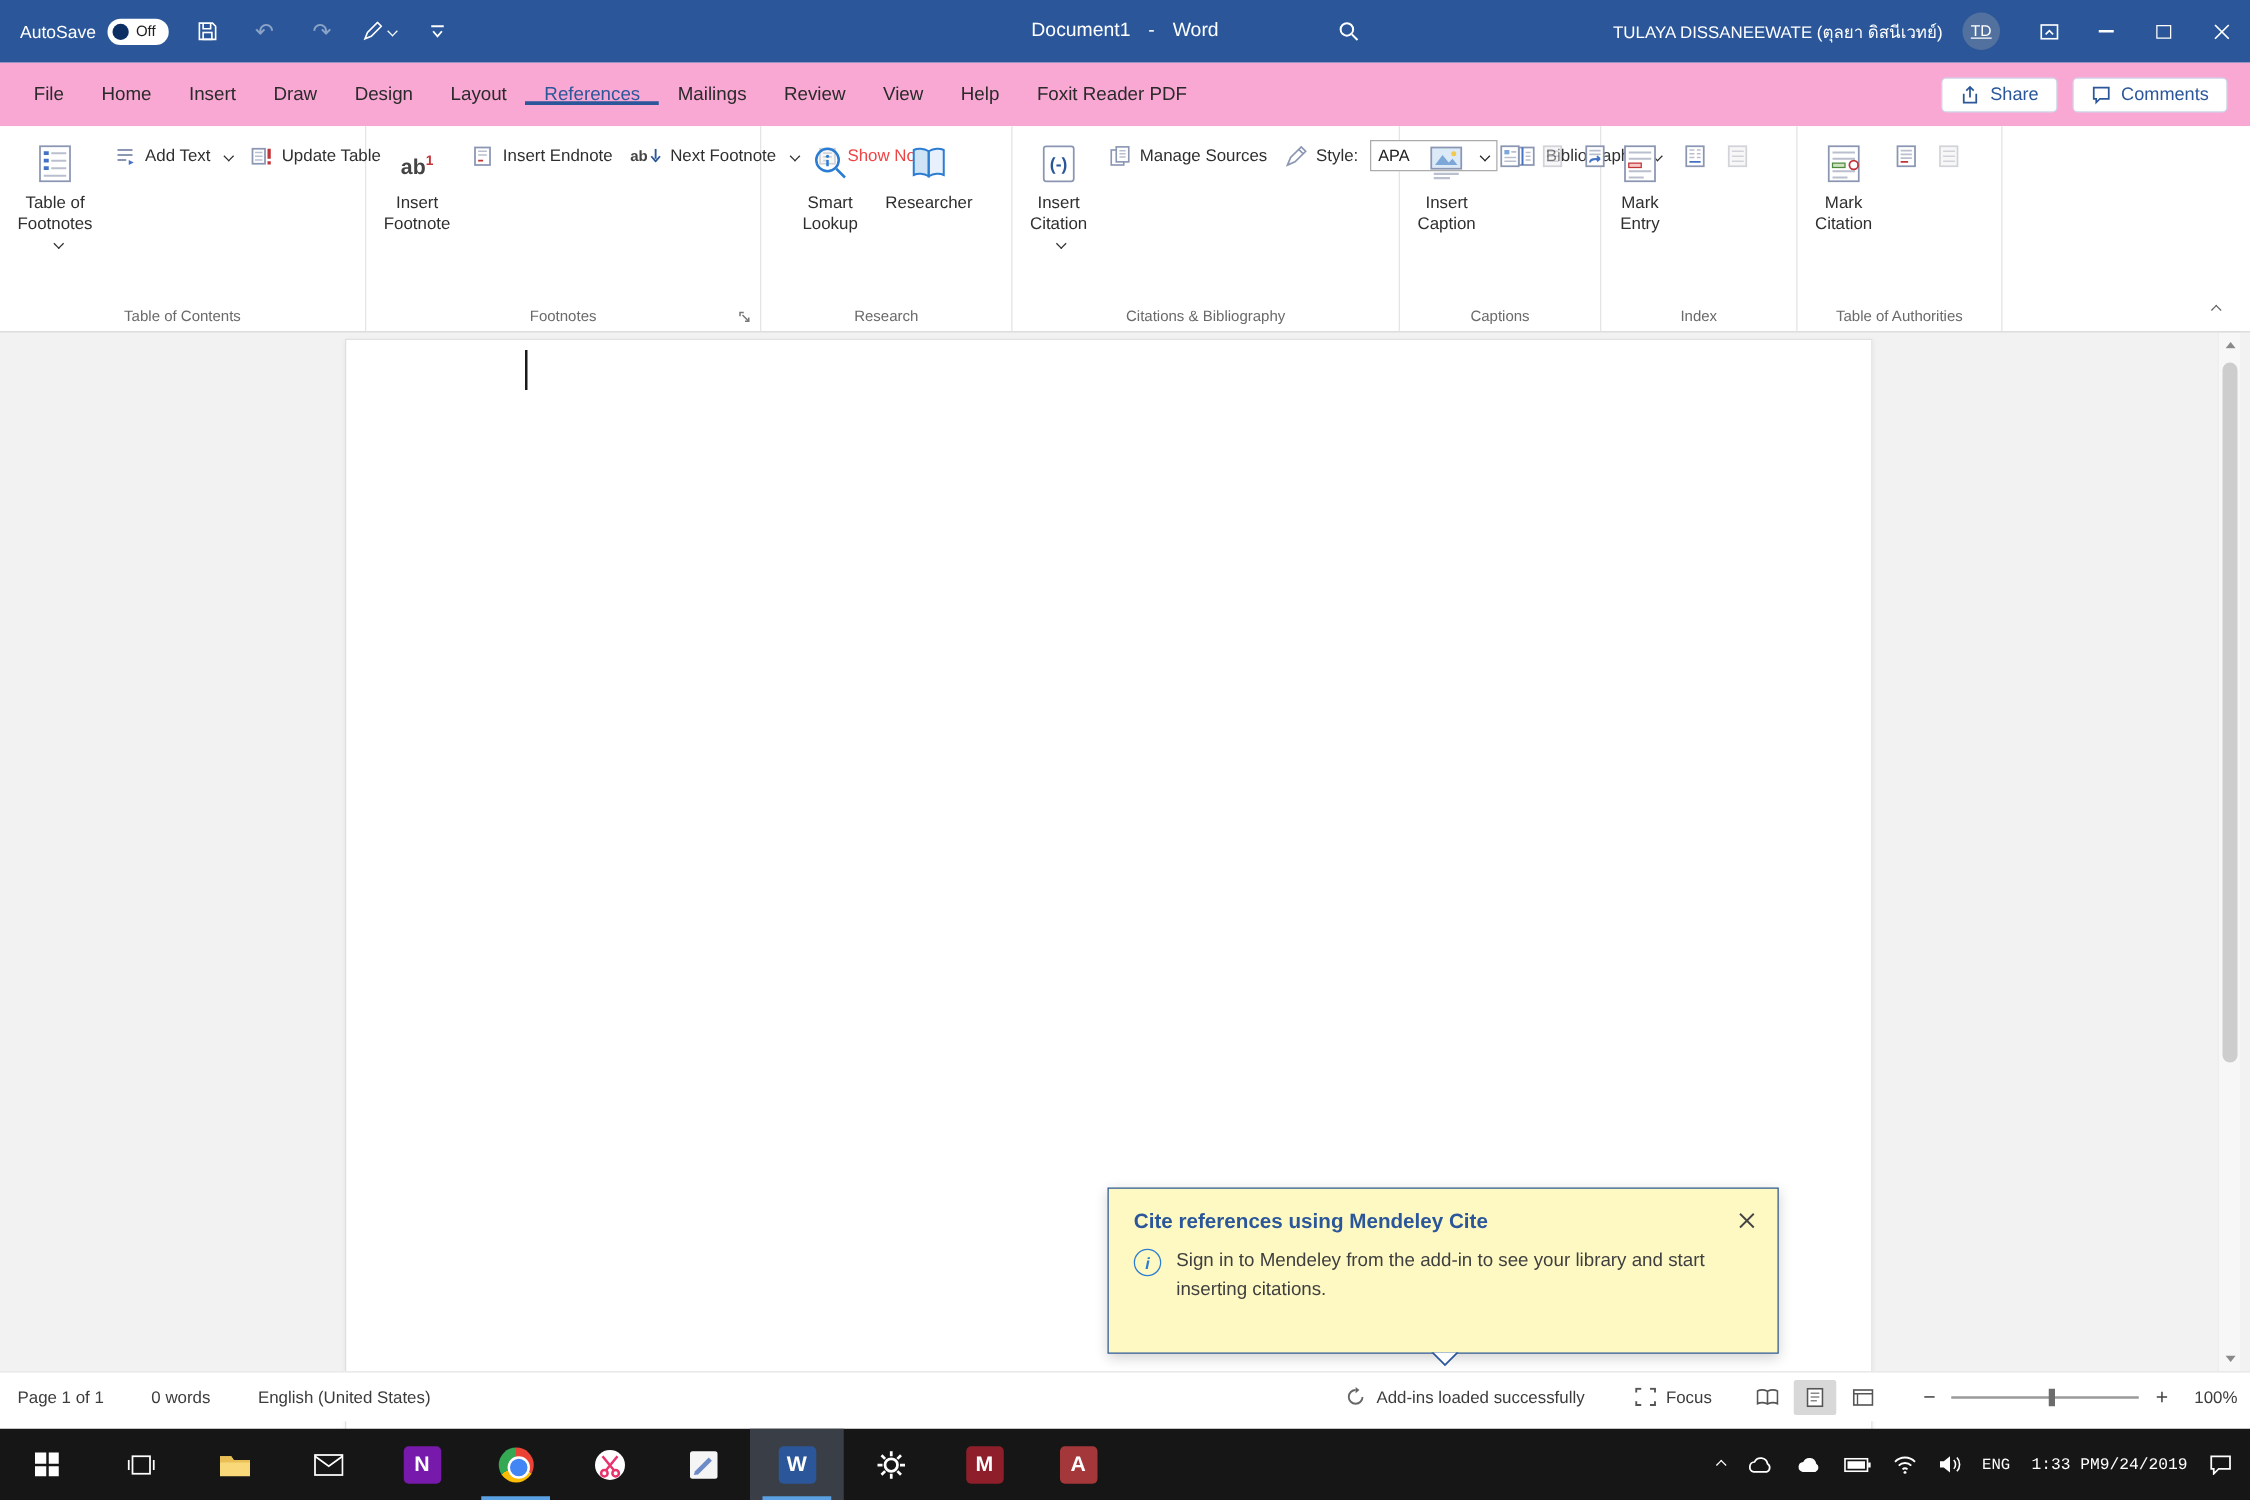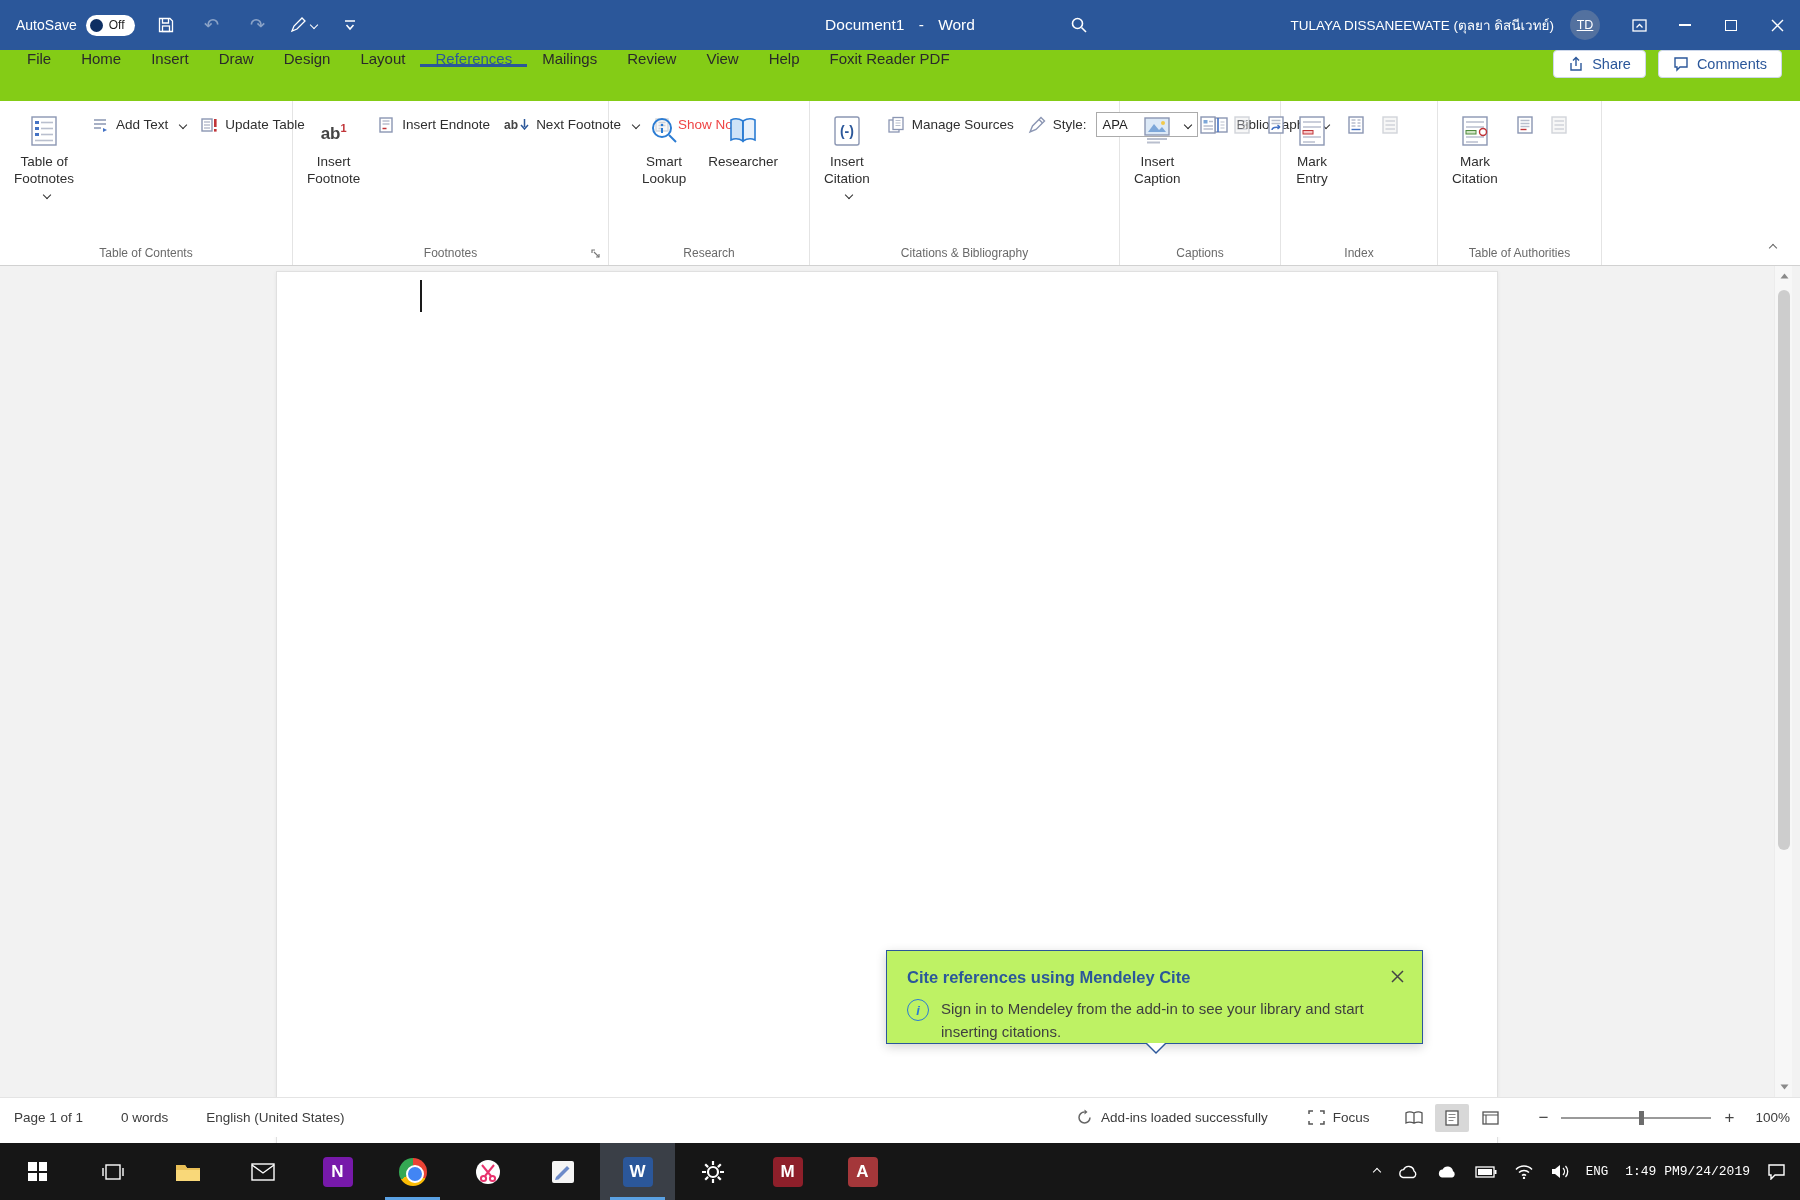--- a/index.html
+++ b/index.html
@@ -22,21 +22,21 @@
   .tb-avatar {width:30px;height:30px;border-radius:50%;background:#53719f;display:flex;align-items:center;justify-content:center;font-size:12.5px;margin-right:16px;text-decoration:underline;}
   .winbtn {width:46px;height:50px;display:flex;align-items:center;justify-content:center;}
   .min-glyph {width:12px;height:2px;background:#fff;}
   .max-glyph {width:12px;height:11px;border:1.6px solid #fff;}
 
   .chev {display:inline-block;width:6px;height:6px;border-right:1.5px solid currentColor;border-bottom:1.5px solid currentColor;transform:rotate(45deg);margin-left:5px;vertical-align:2px;}
   .chev.up {transform:rotate(-135deg);vertical-align:-2px;}
   .chev.white {border-color:#fff;}
 
   
-  .menubar {position:absolute;left:0;top:50px;width:100%;height:51px;background:#84cc16;display:flex;align-items:flex-start;}
+  .menubar {position:absolute;left:0;top:50px;width:100%;height:51px;background:#f9a8d4;display:flex;align-items:center;}
   .tabs {display:flex;align-items:stretch;padding-left:12px;}
   .tab {display:flex;align-items:center;padding:0 15px;font-size:15px;color:#2a2a2a;cursor:default;}
   .tab.active {color:#2b579a;box-shadow:inset 0 -3px 0 #2b579a;}
   .mb-right {margin-left:auto;display:flex;align-items:center;gap:12px;padding-right:18px;}
   .mb-btn {display:flex;align-items:center;gap:8px;border:1px solid #cdd7ea;border-radius:4px;padding:5px 14px;color:#2b579a;font-size:14.5px;background:#fff;}
 
   
   .ribbon {position:absolute;left:0;top:101px;width:100%;height:165px;background:#fff;border-bottom:1px solid #d1d1d1;display:flex;z-index:10;}
   .rgroup {position:relative;height:100%;border-right:1px solid #e4e4e4;flex:none;}
   .rgroup-label {position:absolute;left:0;right:0;bottom:5px;text-align:center;font-size:12px;color:#6a6a6a;white-space:nowrap;}
@@ -59,21 +59,21 @@
   
   .docarea {position:absolute;left:0;top:266px;width:100%;height:831px;background:#f2f2f2;}
   .page {position:absolute;left:276px;top:5px;width:1222px;height:900px;background:#fff;border:1px solid #e0e0e0;box-shadow:0 1px 4px rgba(0,0,0,.06);}
   .caret {position:absolute;left:143px;top:8px;width:2px;height:32px;background:#1a1a1a;animation:blink 1.1s step-end infinite;}
   @keyframes blink {50% {opacity:0;}}
   .vscroll {position:absolute;right:8px;top:0;width:18px;height:100%;background:#f7f7f7;border-left:1px solid #ececec;}
   .vs-arrow {position:absolute;left:0;width:18px;height:20px;display:flex;align-items:center;justify-content:center;color:#8a8a8a;}
   .vs-thumb {position:absolute;left:3px;top:24px;width:12px;height:560px;background:#cdcdcd;border-radius:6px;}
 
   
-  .popup {position:absolute;left:886px;top:950px;width:537px;height:94px;background:#bef264;border:1px solid #2b579a;box-shadow:0 3px 10px rgba(0,0,0,.18);z-index:20;}
+  .popup {position:absolute;left:886px;top:950px;width:537px;height:133px;background:#fef9c3;border:1px solid #2b579a;box-shadow:0 3px 10px rgba(0,0,0,.18);z-index:20;}
   .popup::before {content:"";position:absolute;left:258px;bottom:-11px;border-left:11px solid transparent;border-right:11px solid transparent;border-top:11px solid #2b579a;}
   .popup::after {content:"";position:absolute;left:260px;bottom:-9px;border-left:9px solid transparent;border-right:9px solid transparent;border-top:9px solid #fff;}
   .popup-title {padding:17px 40px 8px 20px;font-size:16.5px;font-weight:bold;color:#2b579a;}
   .popup-close {position:absolute;right:14px;top:14px;width:22px;height:22px;display:flex;align-items:center;justify-content:center;}
   .popup-body {display:flex;gap:12px;padding:2px 30px 0 20px;}
   .info-badge {flex:none;width:22px;height:22px;border:1.6px solid #2b7cd3;border-radius:50%;color:#2b7cd3;display:flex;align-items:center;justify-content:center;font-size:13px;font-style:italic;font-weight:bold;margin-top:2px;}
   .popup-text {font-size:15px;line-height:23px;color:#3f3f3f;max-width:450px;}
 
   
   .statusbar {position:absolute;left:0;top:1097px;width:100%;height:40px;background:#fff;border-top:1px solid #e4e4e4;display:flex;align-items:center;font-size:13.5px;color:#3c3c3c;z-index:30;}
@@ -684,21 +684,21 @@
           </svg>
       </span>
       <span class="tray-item">
         <svg width="18" height="15" viewBox="0 0 18 15">
             <path d="M1 5h3l5-4v13l-5-4H1z" fill="#fff"></path>
             <path d="M12 4a5 5 0 0 1 0 7M14.5 2a8 8 0 0 1 0 11" fill="none" stroke="#fff" stroke-width="1.3"></path>
           </svg>
       </span>
       <span class="tray-item tray-lang">ENG</span>
       <span class="tray-item tray-clock">
-        <span style="display:block">1:49 PM</span>
+        <span style="display:block">1:33 PM</span>
         <span style="display:block">9/24/2019</span>
       </span>
       <span class="tray-item">
         <svg width="19" height="17" viewBox="0 0 19 17">
             <path d="M2 2h15v10H8l-4 4v-4H2z" fill="none" stroke="#fff" stroke-width="1.4"></path>
           </svg>
       </span>
     </div>
   </div>
 

